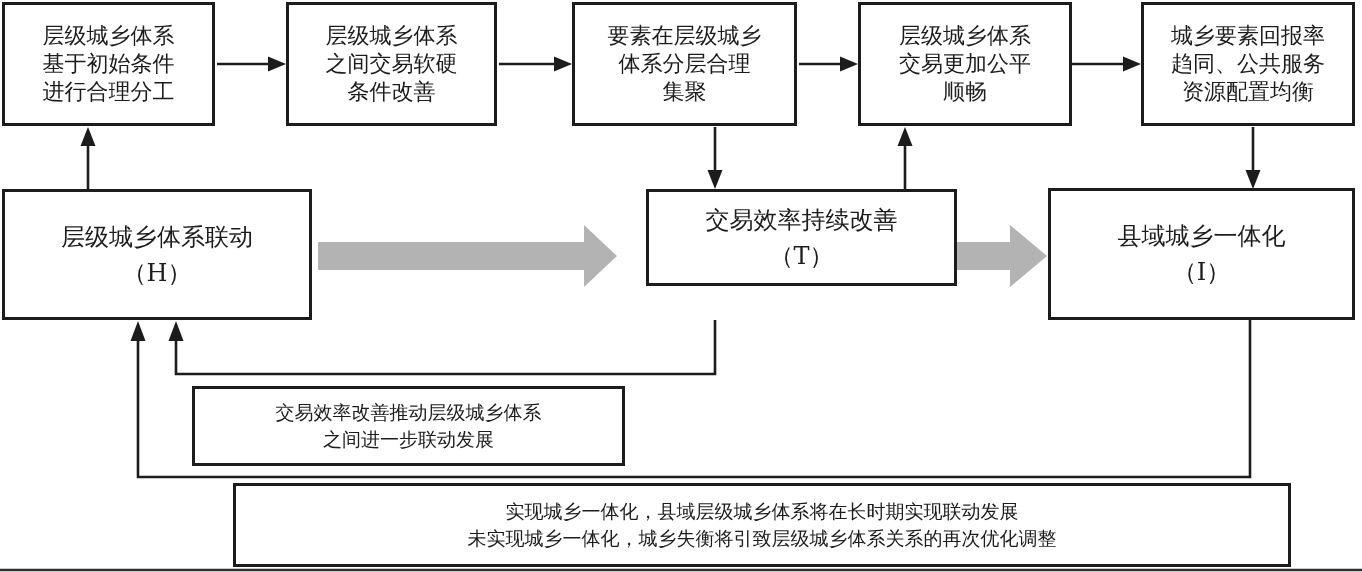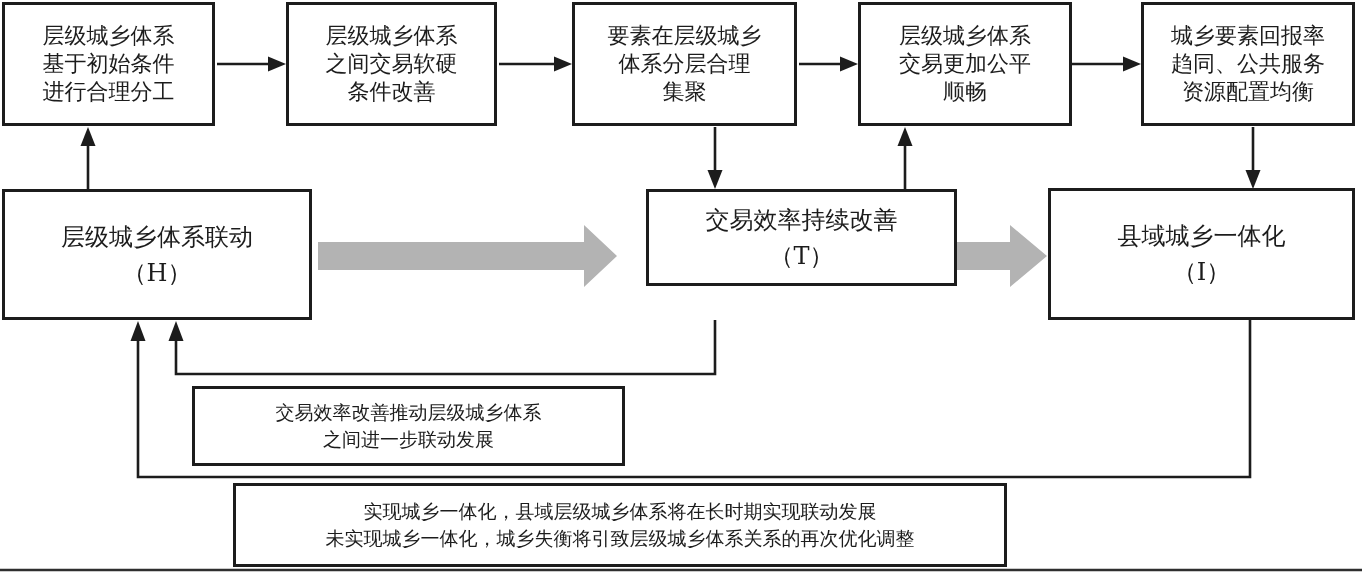--- a/index.html
+++ b/index.html
@@ -117,18 +117,18 @@
   <div class="box mid-box" style="left:1048px;top:188px;width:307px;height:132px;">
     <span>县域城乡一体化</span>
     <span>（I）</span>
   </div>
 
   <div class="box note-box" style="left:192px;top:386px;width:433px;height:80px;">
     <span>交易效率改善推动层级城乡体系</span>
     <span>之间进一步联动发展</span>
   </div>
 
-  <div class="box note-box" style="left:233px;top:483px;width:774px;height:84px;">
+  <div class="box note-box" style="left:233px;top:483px;width:1058px;height:84px;">
     <span>实现城乡一体化，县域层级城乡体系将在长时期实现联动发展</span>
     <span>未实现城乡一体化，城乡失衡将引致层级城乡体系关系的再次优化调整</span>
   </div>
 
 </div>
 
 </body></html>

